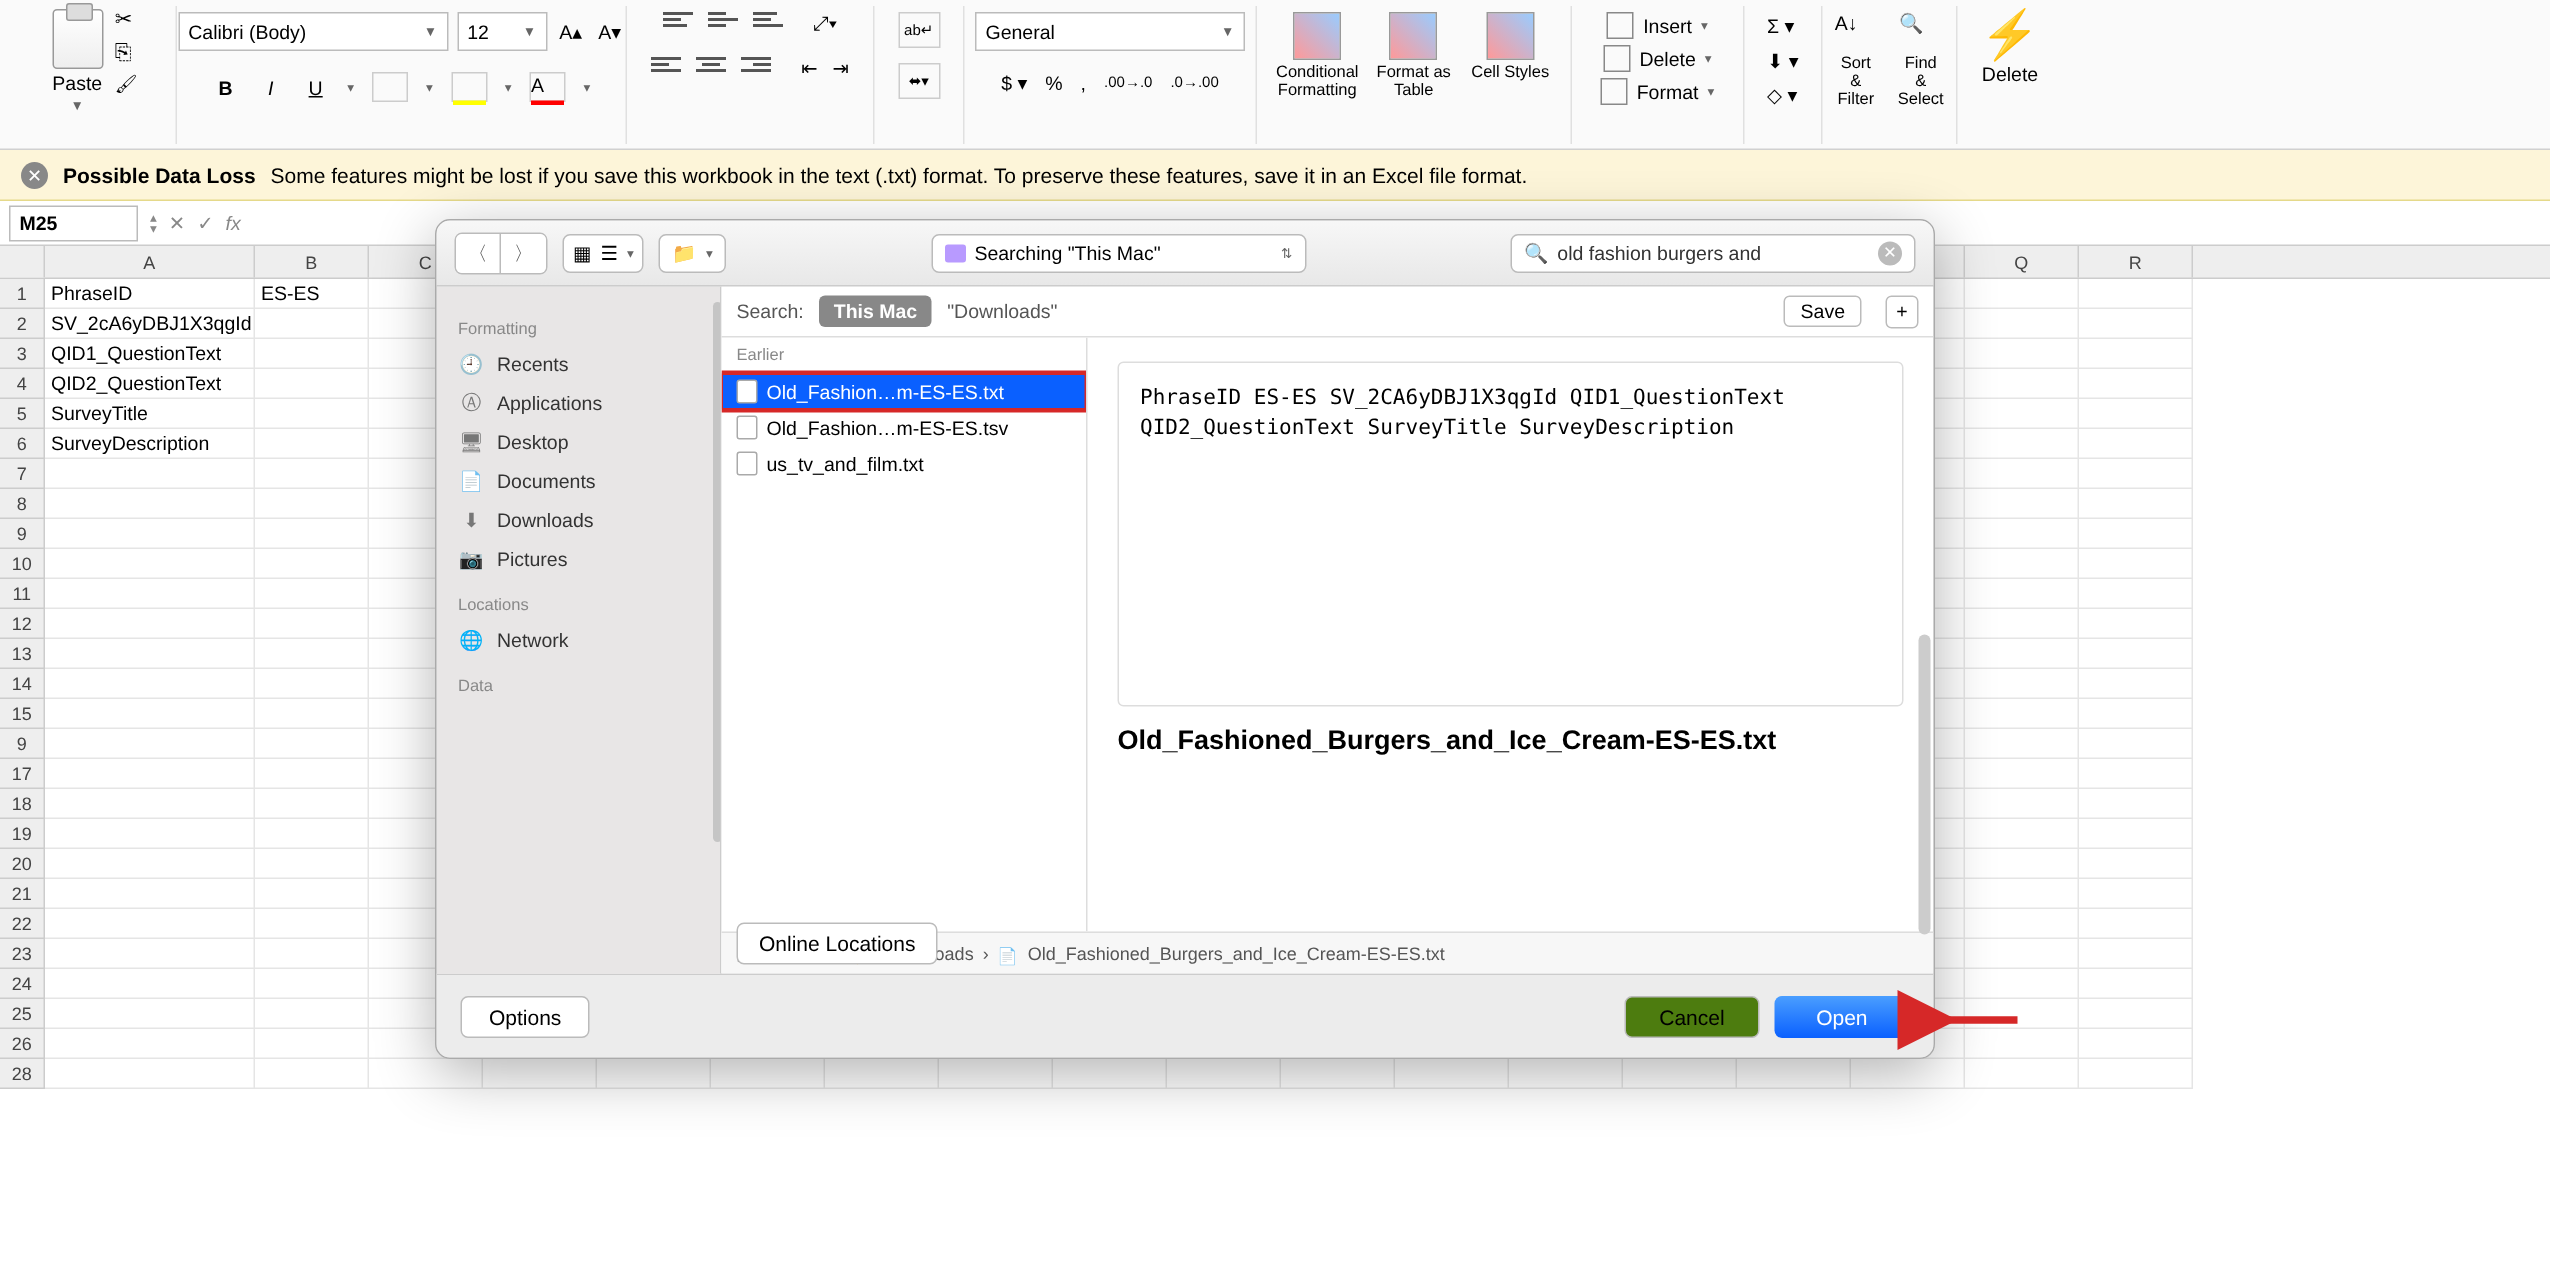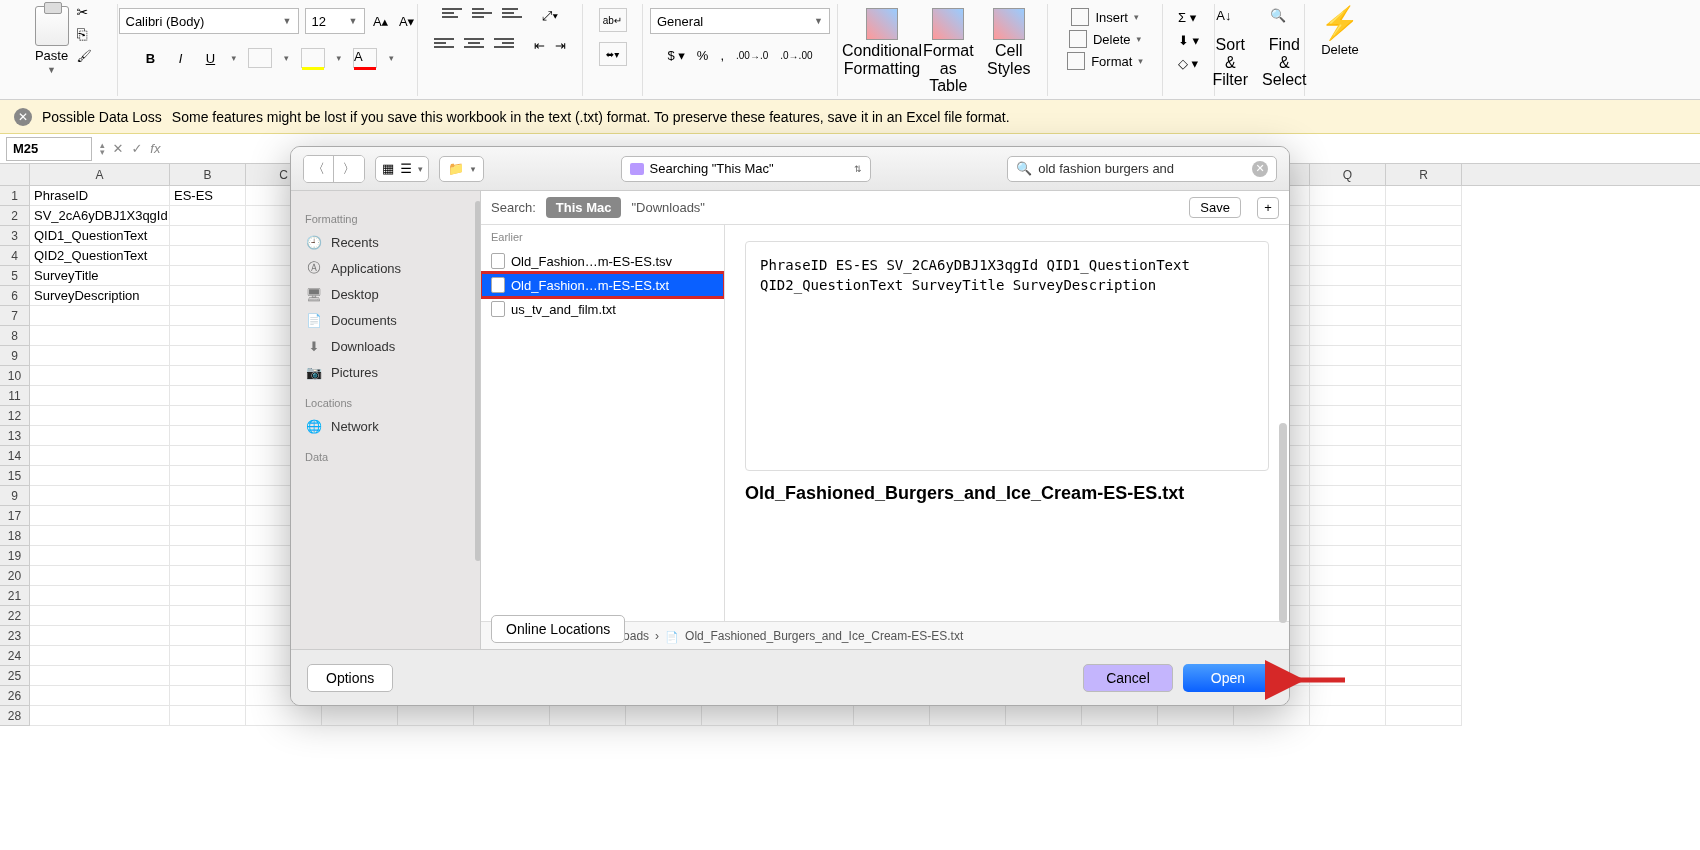--- a/index.html
+++ b/index.html
@@ -34,34 +34,34 @@
 .align-btn{width:20px;height:16px;display:flex;flex-direction:column;gap:2px;}
 .align-btn span{height:2px;background:#555;}
 .wrap-group{width:60px;}
 .wrap-btn{width:28px;height:24px;border:1px solid #ccc;margin-top:4px;display:flex;align-items:center;justify-content:center;font-size:10px;}
 .number-group{width:195px;}
 .num-select{width:180px;height:26px;border:1px solid #bbb;background:#fff;padding:0 6px;display:flex;align-items:center;justify-content:space-between;margin-top:4px;}
 .num-row{display:flex;gap:12px;margin-top:14px;align-items:center;}
 .styles-group{width:210px;display:flex;flex-direction:row;gap:4px;align-items:flex-start;padding-top:4px;}
 .style-btn{display:flex;flex-direction:column;align-items:center;width:68px;gap:2px;}
 .style-icon{width:32px;height:32px;background:linear-gradient(45deg,#f99,#9cf);border:1px solid #999;}
-.style-label{font-size:16px;text-align:center;line-height:1.1;}
+.style-label{font-size:11px;text-align:center;line-height:1.1;}
 .cells-group{width:115px;display:flex;flex-direction:column;gap:4px;padding-top:4px;}
 .cell-btn{display:flex;align-items:center;gap:6px;font-size:13px;}
 .cell-ico{width:18px;height:18px;border:1px solid #888;}
 .editing-group{width:110px;}
 .sort-group{width:90px;display:flex;flex-direction:column;align-items:center;}
 .big-icon{width:28px;height:28px;margin-top:4px;}
 .ideas-group{width:70px;display:flex;flex-direction:column;align-items:center;}
 .lightning{font-size:32px;color:#2a7de1;}
 
 
 .warn-bar{height:34px;background:#fdf5d9;border-bottom:1px solid #e5d98a;display:flex;align-items:center;padding:0 14px;gap:10px;font-size:14px;}
 .warn-icon{width:18px;height:18px;border-radius:50%;background:#888;color:#fff;display:flex;align-items:center;justify-content:center;font-size:12px;}
-.warn-title{font-weight:400;text-align:right;}
+.warn-title{font-weight:700;text-align:right;}
 
 
 .formula-bar{height:30px;border-bottom:1px solid #ccc;display:flex;align-items:center;padding:0 6px;gap:8px;}
 .name-box{width:86px;height:24px;border:1px solid #bbb;padding:0 6px;display:flex;align-items:center;font-weight:600;}
 .fx-controls{display:flex;gap:8px;align-items:center;color:#888;}
 .fx-input{flex:1;height:24px;}
 
 
 .sheet-area{position:absolute;top:164px;left:0;right:0;bottom:0;overflow:hidden;}
 .col-headers{display:flex;height:22px;background:#eee;border-bottom:1px solid #ccc;}
@@ -119,21 +119,21 @@
 .path-ico{width:14px;height:12px;}
 .home-ico::before{content:'⌂';}
 .bluef::before{content:'📁';font-size:11px;}
 .docf::before{content:'📄';font-size:11px;}
 
 .online-loc{position:absolute;bottom:6px;left:10px;border:1px solid #bbb;border-radius:5px;background:#fff;padding:5px 14px;font-size:14px;}
 
 .dlg-footer{height:56px;background:#ececec;border-top:1px solid #ccc;display:flex;align-items:center;padding:0 16px;}
 .opt-btn{border:1px solid #bbb;border-radius:5px;background:#fff;padding:5px 18px;font-size:14px;}
 .footer-spacer{flex:1;}
-.cancel-btn{border:1px solid #bbb;border-radius:5px;background:#c4b5fd;padding:5px 22px;font-size:14px;margin-right:10px;}
+.cancel-btn{border:1px solid #bbb;border-radius:5px;background:#4d7c0f;padding:5px 22px;font-size:14px;margin-right:10px;}
 .open-btn{border:none;border-radius:5px;background:linear-gradient(#4a9eff,#0a60ff);color:#fff;padding:6px 28px;font-size:14px;font-weight:500;}
 
 .red-arrow{position:absolute;top:670px;left:1290px;width:60px;height:20px;pointer-events:none;}
 .red-arrow svg{overflow:visible;}
 
 .dd-arrow{font-size:9px;color:#666;}
 .scrollbar-marker{position:absolute;right:2px;top:232px;width:8px;height:200px;background:#ccc;border-radius:4px;}
 .sidebar-scroll{position:absolute;left:184px;top:10px;width:6px;height:360px;background:#c5c5c5;border-radius:3px;}
 </style>
 </head>
@@ -990,27 +990,27 @@
         <span class="scope-pill">This Mac</span>
         <span class="scope-alt">"Downloads"</span>
         <div class="save-btn-sm"><span>Save</span></div>
         <div class="plus-btn">+</div>
       </div>
 
       <div class="file-area">
         <div class="file-list">
           <div class="list-header">Earlier</div>
           <div id="file-items">
+              <div class="file-item selected highlighted">
+                <div class="file-ico"></div>
+                <span>Old_Fashion…m-ES-ES.txt</span>
+              </div>
               <div class="file-item">
                 <div class="file-ico"></div>
                 <span>Old_Fashion…m-ES-ES.tsv</span>
-              </div>
-              <div class="file-item selected highlighted">
-                <div class="file-ico"></div>
-                <span>Old_Fashion…m-ES-ES.txt</span>
               </div>
               <div class="file-item">
                 <div class="file-ico"></div>
                 <span>us_tv_and_film.txt</span>
               </div>
             </div>
         </div>
         <div class="preview-pane">
           <div class="preview-box" id="preview-lines">PhraseID      ES-ES
 SV_2CA6yDBJ1X3qgId

